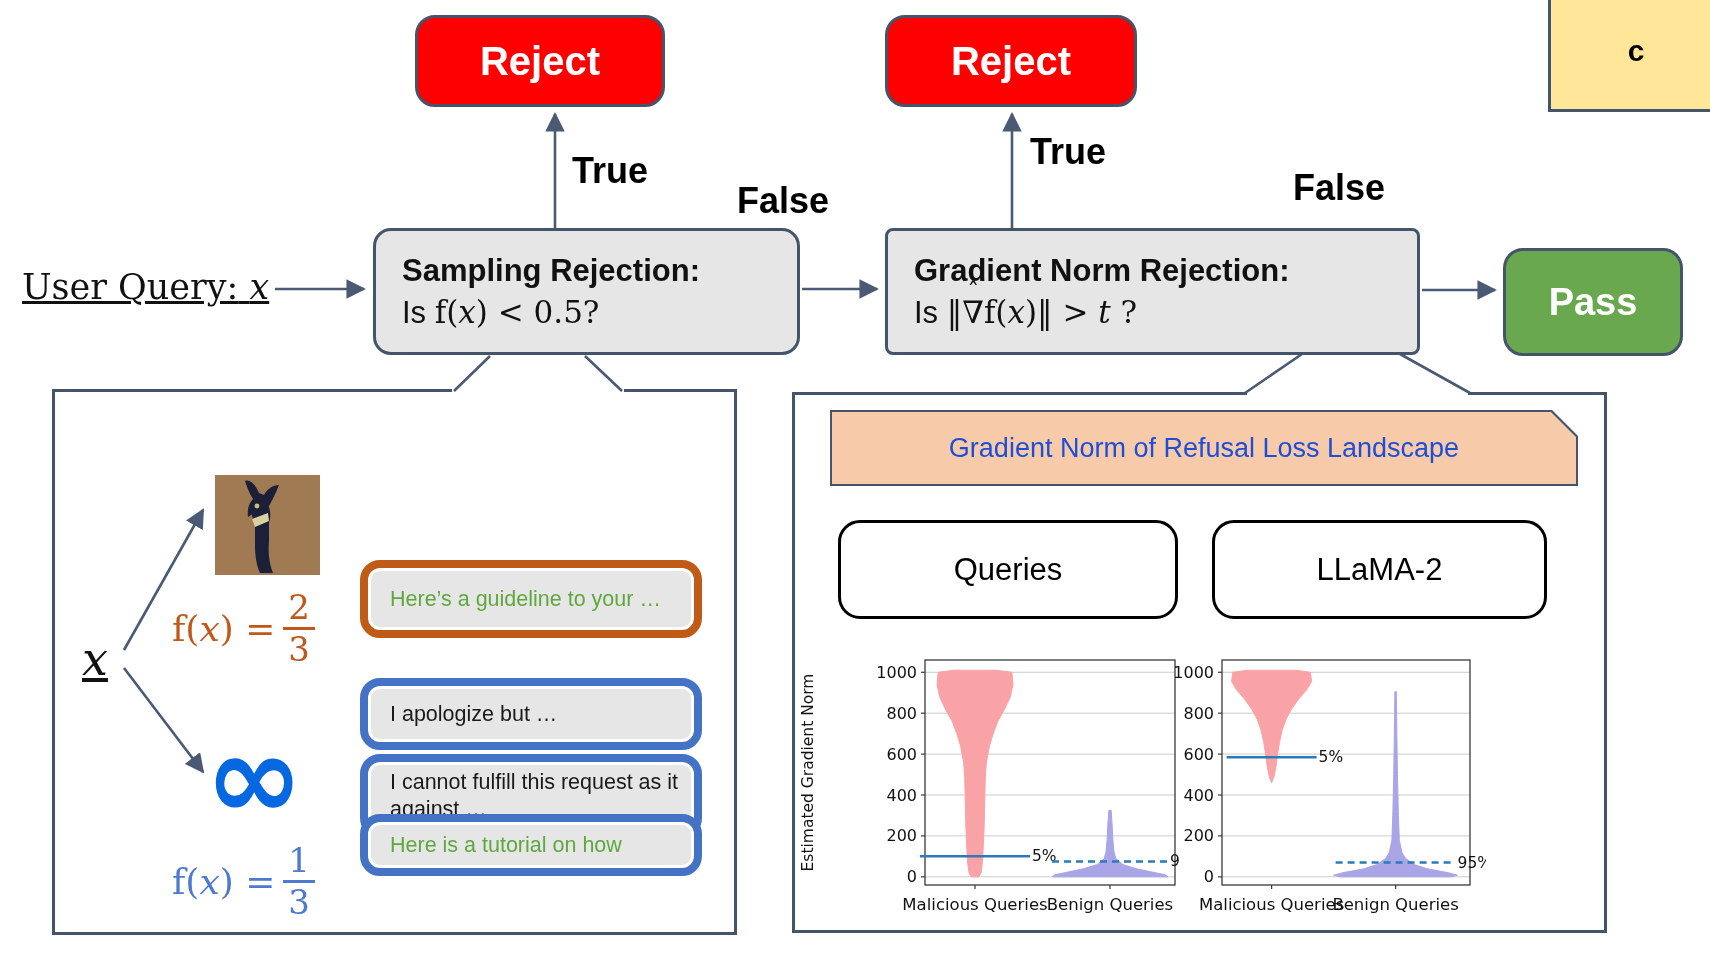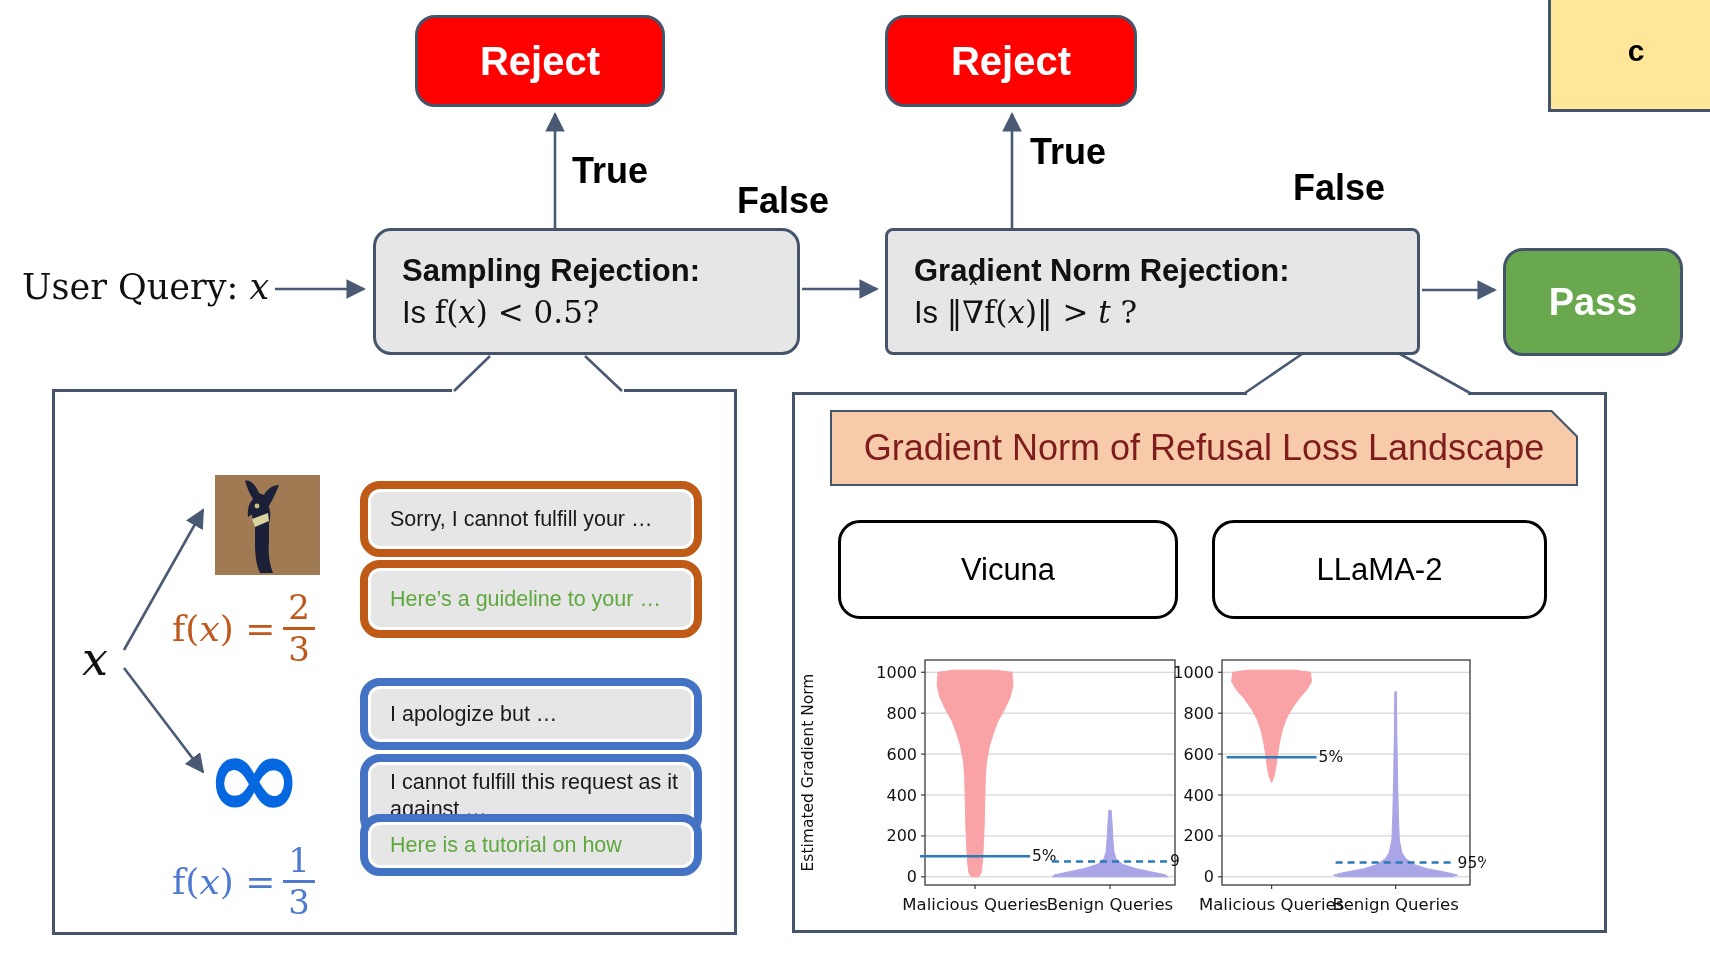--- a/index.html
+++ b/index.html
@@ -22,21 +22,21 @@
   .nabla .hat{position:absolute;left:5px;top:-15px;font-size:24px;}
   .edge-label{position:absolute;font-weight:bold;font-size:36px;color:#000;z-index:6;}
   .note{background:#ffe699;border:3px solid #44546A;color:#000;font-size:30px;font-weight:600;}
 
   
   .panel{position:absolute;background:#fff;border:3px solid #44546A;box-sizing:border-box;z-index:1;}
   .gapcover{position:absolute;background:#fff;z-index:2;}
   #connectors{position:absolute;left:0;top:0;z-index:3;}
 
   
-  .serif-label{font-family:"DejaVu Serif","Liberation Serif",serif;color:#111;}
+  .serif-label{font-family:"DejaVu Serif","Liberation Serif",serif;color:#111;text-decoration:underline;}
   .score{position:absolute;font-family:"DejaVu Serif","Liberation Serif",serif;
          font-size:36px;display:flex;align-items:center;gap:8px;z-index:5;}
   .frac{display:inline-flex;flex-direction:column;align-items:center;line-height:1.02;font-size:34px;}
   .frac .num{border-bottom:3px solid currentColor;padding:0 5px 2px;}
   .frac .den{padding-top:2px;}
   .bubble{position:absolute;left:360px;width:342px;background:#e7e6e6;border-radius:20px;
           box-sizing:border-box;display:flex;align-items:center;padding:6px 14px 6px 22px;
           box-shadow:inset 0 0 0 3px #ffffff;font-size:21.5px;line-height:1.25;z-index:5;}
   .bubble.brown{border:8px solid #bf5a17;}
   .bubble.blue{border:8px solid #4472c4;}
@@ -44,21 +44,21 @@
   .txt-black{color:#1a1a1a;}
   .logo-box{position:absolute;z-index:5;}
   .meta{font-family:"DejaVu Sans",sans-serif;font-weight:bold;font-size:118px;
         color:#0668E1;line-height:0.72;z-index:5;}
 
   
   .banner-outer{position:absolute;background:#44546A;z-index:5;
         clip-path:polygon(0 0,calc(100% - 26px) 0,100% 26px,100% 100%,0 100%);}
   .banner-inner{position:absolute;left:2px;top:2px;right:2px;bottom:2px;background:#f7cba9;
         clip-path:polygon(0 0,calc(100% - 25px) 0,100% 25px,100% 100%,0 100%);
-        display:flex;align-items:center;justify-content:center;font-size:36px;color:#7f1d1d;}
+        display:flex;align-items:center;justify-content:center;font-size:27px;color:#1d4ed8;}
   .model-box{position:absolute;background:#fff;border:3px solid #000;border-radius:22px;
         display:flex;align-items:center;justify-content:center;font-size:31px;color:#000;z-index:5;}
   .plot{position:absolute;z-index:5;}
 </style>
 </head>
 <body>
 
 <div id="stage">
 
   <div class="panel" style="left:52px;top:389px;width:685px;height:546px;"></div>
@@ -154,42 +154,39 @@
     </span>
   </div>
   <div class="score" style="left:172px;top:843px;color:#4d79cf;">
     <span class="math"><span>f(</span><i>x</i><span>) =</span></span>
     <span class="frac">
       <span class="num">1</span>
       <span class="den">3</span>
     </span>
   </div>
 
-  <div class="bubble brown" style="top:481px;height:76px;">
-    <span class="txt-black">Sorry, I cannot fulfill your …</span>
-  </div>
   <div class="bubble brown" style="top:560px;height:78px;">
     <span class="txt-green">Here’s a guideline to your …</span>
   </div>
   <div class="bubble blue" style="top:678px;height:72px;">
     <span class="txt-black">I apologize but …</span>
   </div>
   <div class="bubble blue" style="top:754px;height:84px;">
     <span class="txt-black">I cannot fulfill this request as it against …</span>
   </div>
   <div class="bubble blue" style="top:814px;height:62px;">
     <span class="txt-green">Here is a tutorial on how</span>
   </div>
 
   <div class="banner-outer" style="left:830px;top:410px;width:748px;height:76px;">
     <div class="banner-inner">Gradient Norm of Refusal Loss Landscape</div>
   </div>
 
   <div class="model-box" style="left:838px;top:520px;width:334px;height:93px;">
-    <span>Vicuna</span>
+    <span>Queries</span>
   </div>
   <div class="model-box" style="left:1212px;top:520px;width:329px;height:93px;">
     <span>LLaMA-2</span>
   </div>
 
   <div class="plot" id="plot0" style="left:778px;top:645px;width:402px;height:300px;"><svg width="402" height="300" font-family="'DejaVu Sans',sans-serif">
         <line x1="147" x2="397" y1="231.8181818181818" y2="231.8181818181818" stroke="#cccccc" stroke-width="1"></line>
         <line x1="147" x2="397" y1="190.9090909090909" y2="190.9090909090909" stroke="#cccccc" stroke-width="1"></line>
         <line x1="147" x2="397" y1="150" y2="150" stroke="#cccccc" stroke-width="1"></line>
         <line x1="147" x2="397" y1="109.0909090909091" y2="109.0909090909091" stroke="#cccccc" stroke-width="1"></line>

